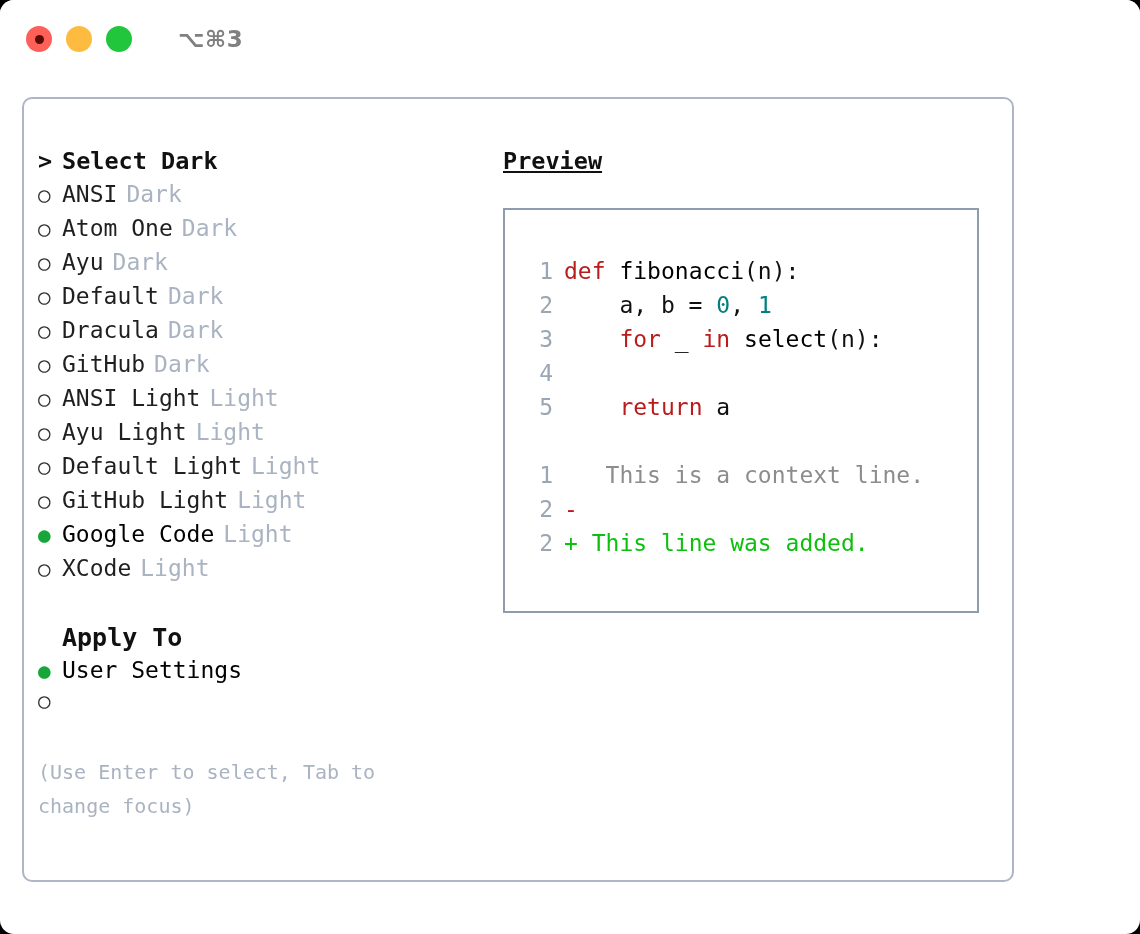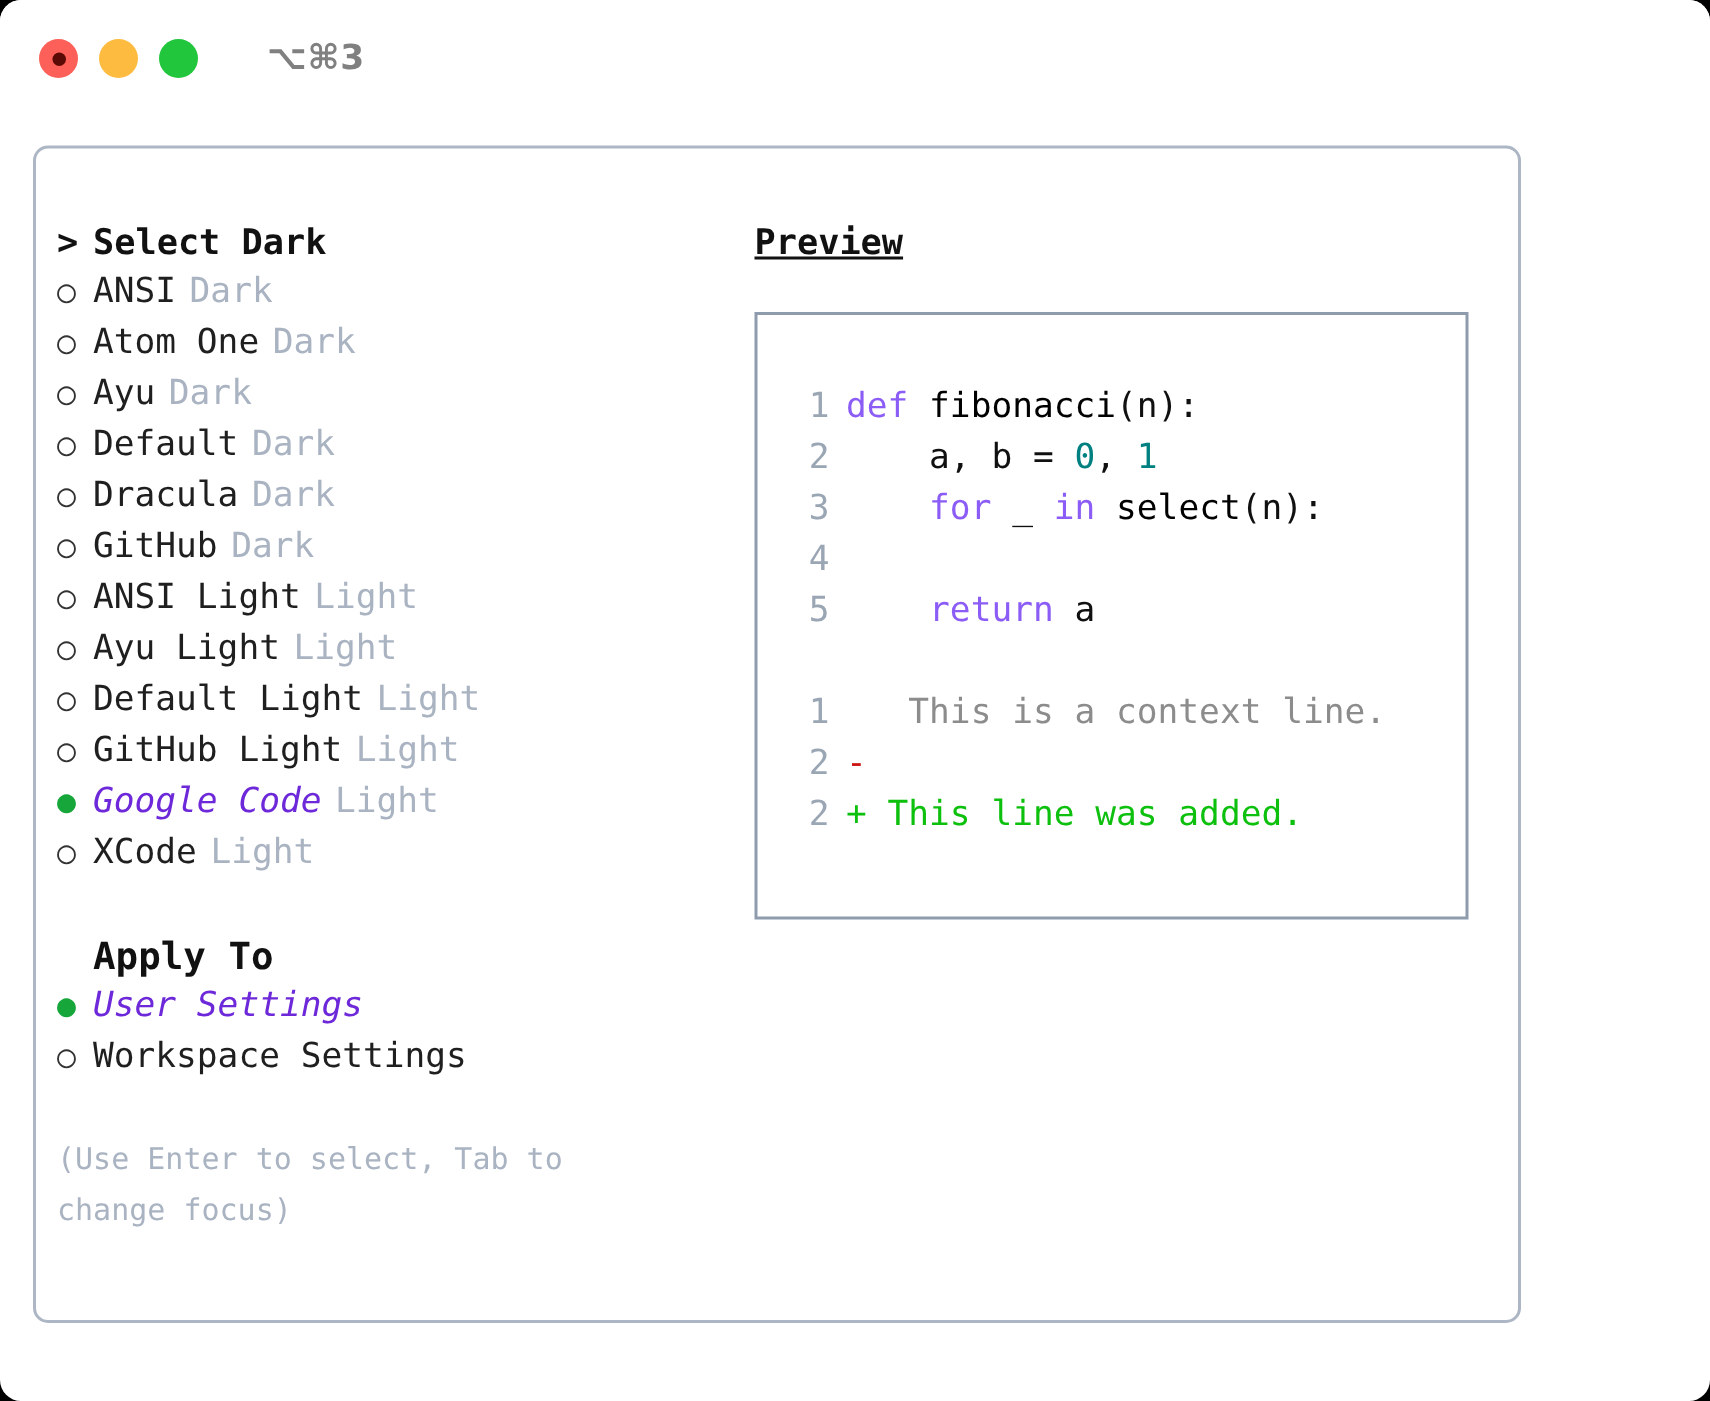--- a/index.html
+++ b/index.html
@@ -107,21 +107,21 @@
     display: inline-block;
     width: 24px;
     flex: 0 0 24px;
     font-size: 21px;
     line-height: 1;
     color: #333;
   }
   .bullet.on { color: #16a63a; }
 
   .label { color: #1f1f1f; }
-  .label.sel { color: #6d28d9; font-style: italic; }
+  .label.sel { color: #000000; }
 
   .tag {
     color: #a9b3c1;
     margin-left: 9px;
   }
 
   .spacer-sm { height: 34px; }
 
   .section-head {
     font-weight: bold;
@@ -173,21 +173,21 @@
   .ln {
     display: inline-block;
     width: 30px;
     flex: 0 0 30px;
     text-align: right;
     color: #9aa6b4;
     margin-right: 11px;
   }
   .code-blank { height: 34px; }
 
-  .kw   { color: #8b5cf6; }
+  .kw   { color: #b91c1c; }
   .fn   { color: #000000; }
   .num  { color: #008080; }
   .plain{ color: #101010; }
 
   .ctx  { color: #8c8c8c; }
   .del  { color: #cc1111; }
   .add  { color: #0ec00e; }
 </style>
 </head>
 <body>
@@ -229,21 +229,21 @@
         </div>
 
       <div class="spacer-sm"></div>
 
       <div class="row section-head">
         <span>Apply To</span>
       </div>
 
       <div id="apply-list">
           <div class="row"><span class="bullet on">●</span><span class="label sel">User Settings</span></div>
-          <div class="row"><span class="bullet">○</span><span class="label">Workspace Settings</span></div>
+          <div class="row"><span class="bullet">○</span></div>
         </div>
 
       <div class="hint">(Use Enter to select, Tab to change focus)</div>
     </div>
 
     <div class="right-col">
       <div class="preview-title">Preview</div>
 
       <div class="code-box">
         <div id="code-lines">

